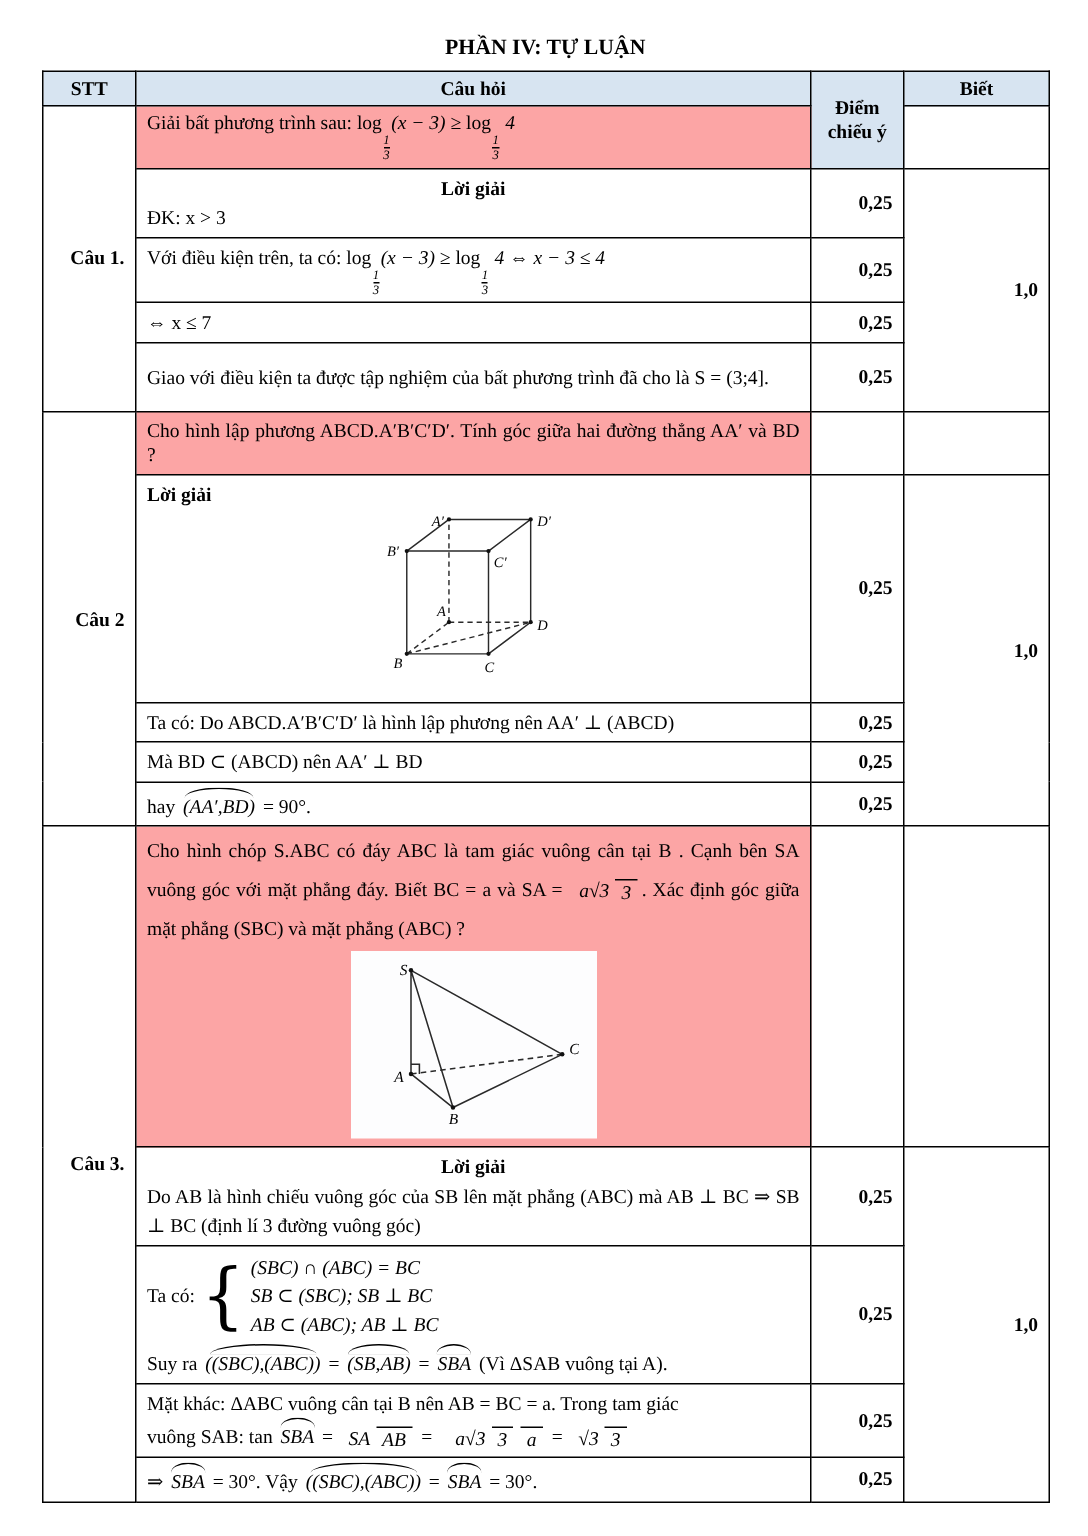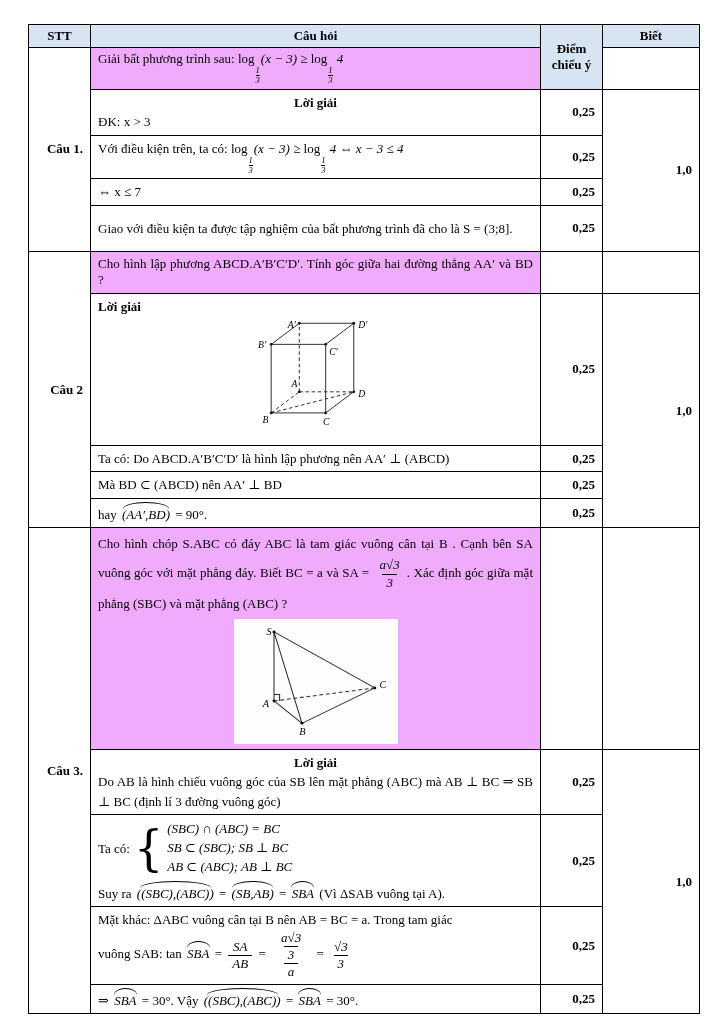--- a/index.html
+++ b/index.html
@@ -13,39 +13,39 @@
     text-align:center;font-weight:bold;font-size:14.5px;margin:0 0 6px 0;
   }
   table.exam{
     border-collapse:collapse;table-layout:fixed;width:671px;
   }
   table.exam td, table.exam th{
     border:1px solid #000;padding:3px 7px;vertical-align:middle;
     word-wrap:break-word;
   }
   th{background:#d7e4f1;font-weight:bold;text-align:center;padding:2px 2px;font-size:13px;}
-  .qcell{background:#f0abfc;text-align:left;}
+  .qcell{background:#fca5a5;text-align:left;}
   .stt{font-weight:bold;text-align:right;vertical-align:middle;}
   .pt{font-weight:bold;text-align:right;vertical-align:middle;padding:2px;}
   .sol{line-height:1.5;}
   .sol-title{font-weight:bold;}
   .center{text-align:center;}
   .just{text-align:justify;}
   .fig-wrap{text-align:center;margin:2px 0;}
   .fig-box{display:inline-block;background:#fdfdfe;padding:3px 12px;}
   .math{font-style:italic;}
   
   .sfrac{
     display:inline-flex;flex-direction:column;align-items:center;
     font-size:8.5px;line-height:1.1;vertical-align:-10px;margin:0 1px;font-style:italic;
   }
   .sfrac .d{border-top:1px solid #000;padding-top:0px;}
   
   .frac{
-    display:inline-flex;flex-direction:column;align-items:center;
+    display:inline-flex;align-items:center;
     vertical-align:middle;margin:0 3px;line-height:1.25;font-style:italic;text-align:center;
   }
   .frac .num{padding:0 4px;display:block;}
   .frac .den{padding:0 4px;display:block;border-top:1px solid #000;}
   .frac .frac{margin:0 1px;}
   
   .hat{position:relative;display:inline-block;padding:3px 2px 0 2px;font-style:italic;}
   .hat::before{
     content:"";position:absolute;left:6%;right:6%;top:0;height:6px;
     border-top:1.3px solid #000;
@@ -54,20 +54,21 @@
   .sys-row{display:flex;align-items:center;gap:4px;margin:2px 0 4px 0;}
   .brace{font-size:46px;font-weight:400;line-height:0.9;transform:scaleY(1.05);font-family:"DejaVu Serif",serif;}
   .sys-lines{line-height:1.45;}
   .q3-prompt{line-height:2.0;}
   svg text{font-family:"Liberation Serif","DejaVu Serif",serif;font-style:italic;font-size:11px;}
 </style>
 </head>
 <body>
 
 <div class="page">
+  <div class="doc-title">PHẦN IV: TỰ LUẬN</div>
 
   <table class="exam">
     <colgroup>
       <col style="width:62px">
         <col style="width:450px">
         <col style="width:62px">
         <col style="width:97px">
     </colgroup>
     <tbody>
 
@@ -105,21 +106,21 @@
               <span class="n">1</span>
               <span class="d">3</span>
             </span><span class="math"> 4 ⇔ x − 3 ≤ 4</span></td>
         <td class="pt">0,25</td>
       </tr>
       <tr style="height:17px">
         <td class="sol">⇔ x ≤ 7</td>
         <td class="pt">0,25</td>
       </tr>
       <tr style="height:46px">
-        <td class="sol just">Giao với điều kiện ta được tập nghiệm của bất phương trình đã cho là S = (3;8].</td>
+        <td class="sol just">Giao với điều kiện ta được tập nghiệm của bất phương trình đã cho là S = (3;4].</td>
         <td class="pt">0,25</td>
       </tr>
 
       <tr style="height:42px">
         <td class="stt" rowspan="5">Câu 2</td>
         <td class="qcell just">Cho hình lập phương ABCD.A′B′C′D′. Tính góc giữa hai đường thẳng AA′ và BD ?</td>
         <td class="blank"></td>
         <td class="blank"></td>
       </tr>
       <tr>

